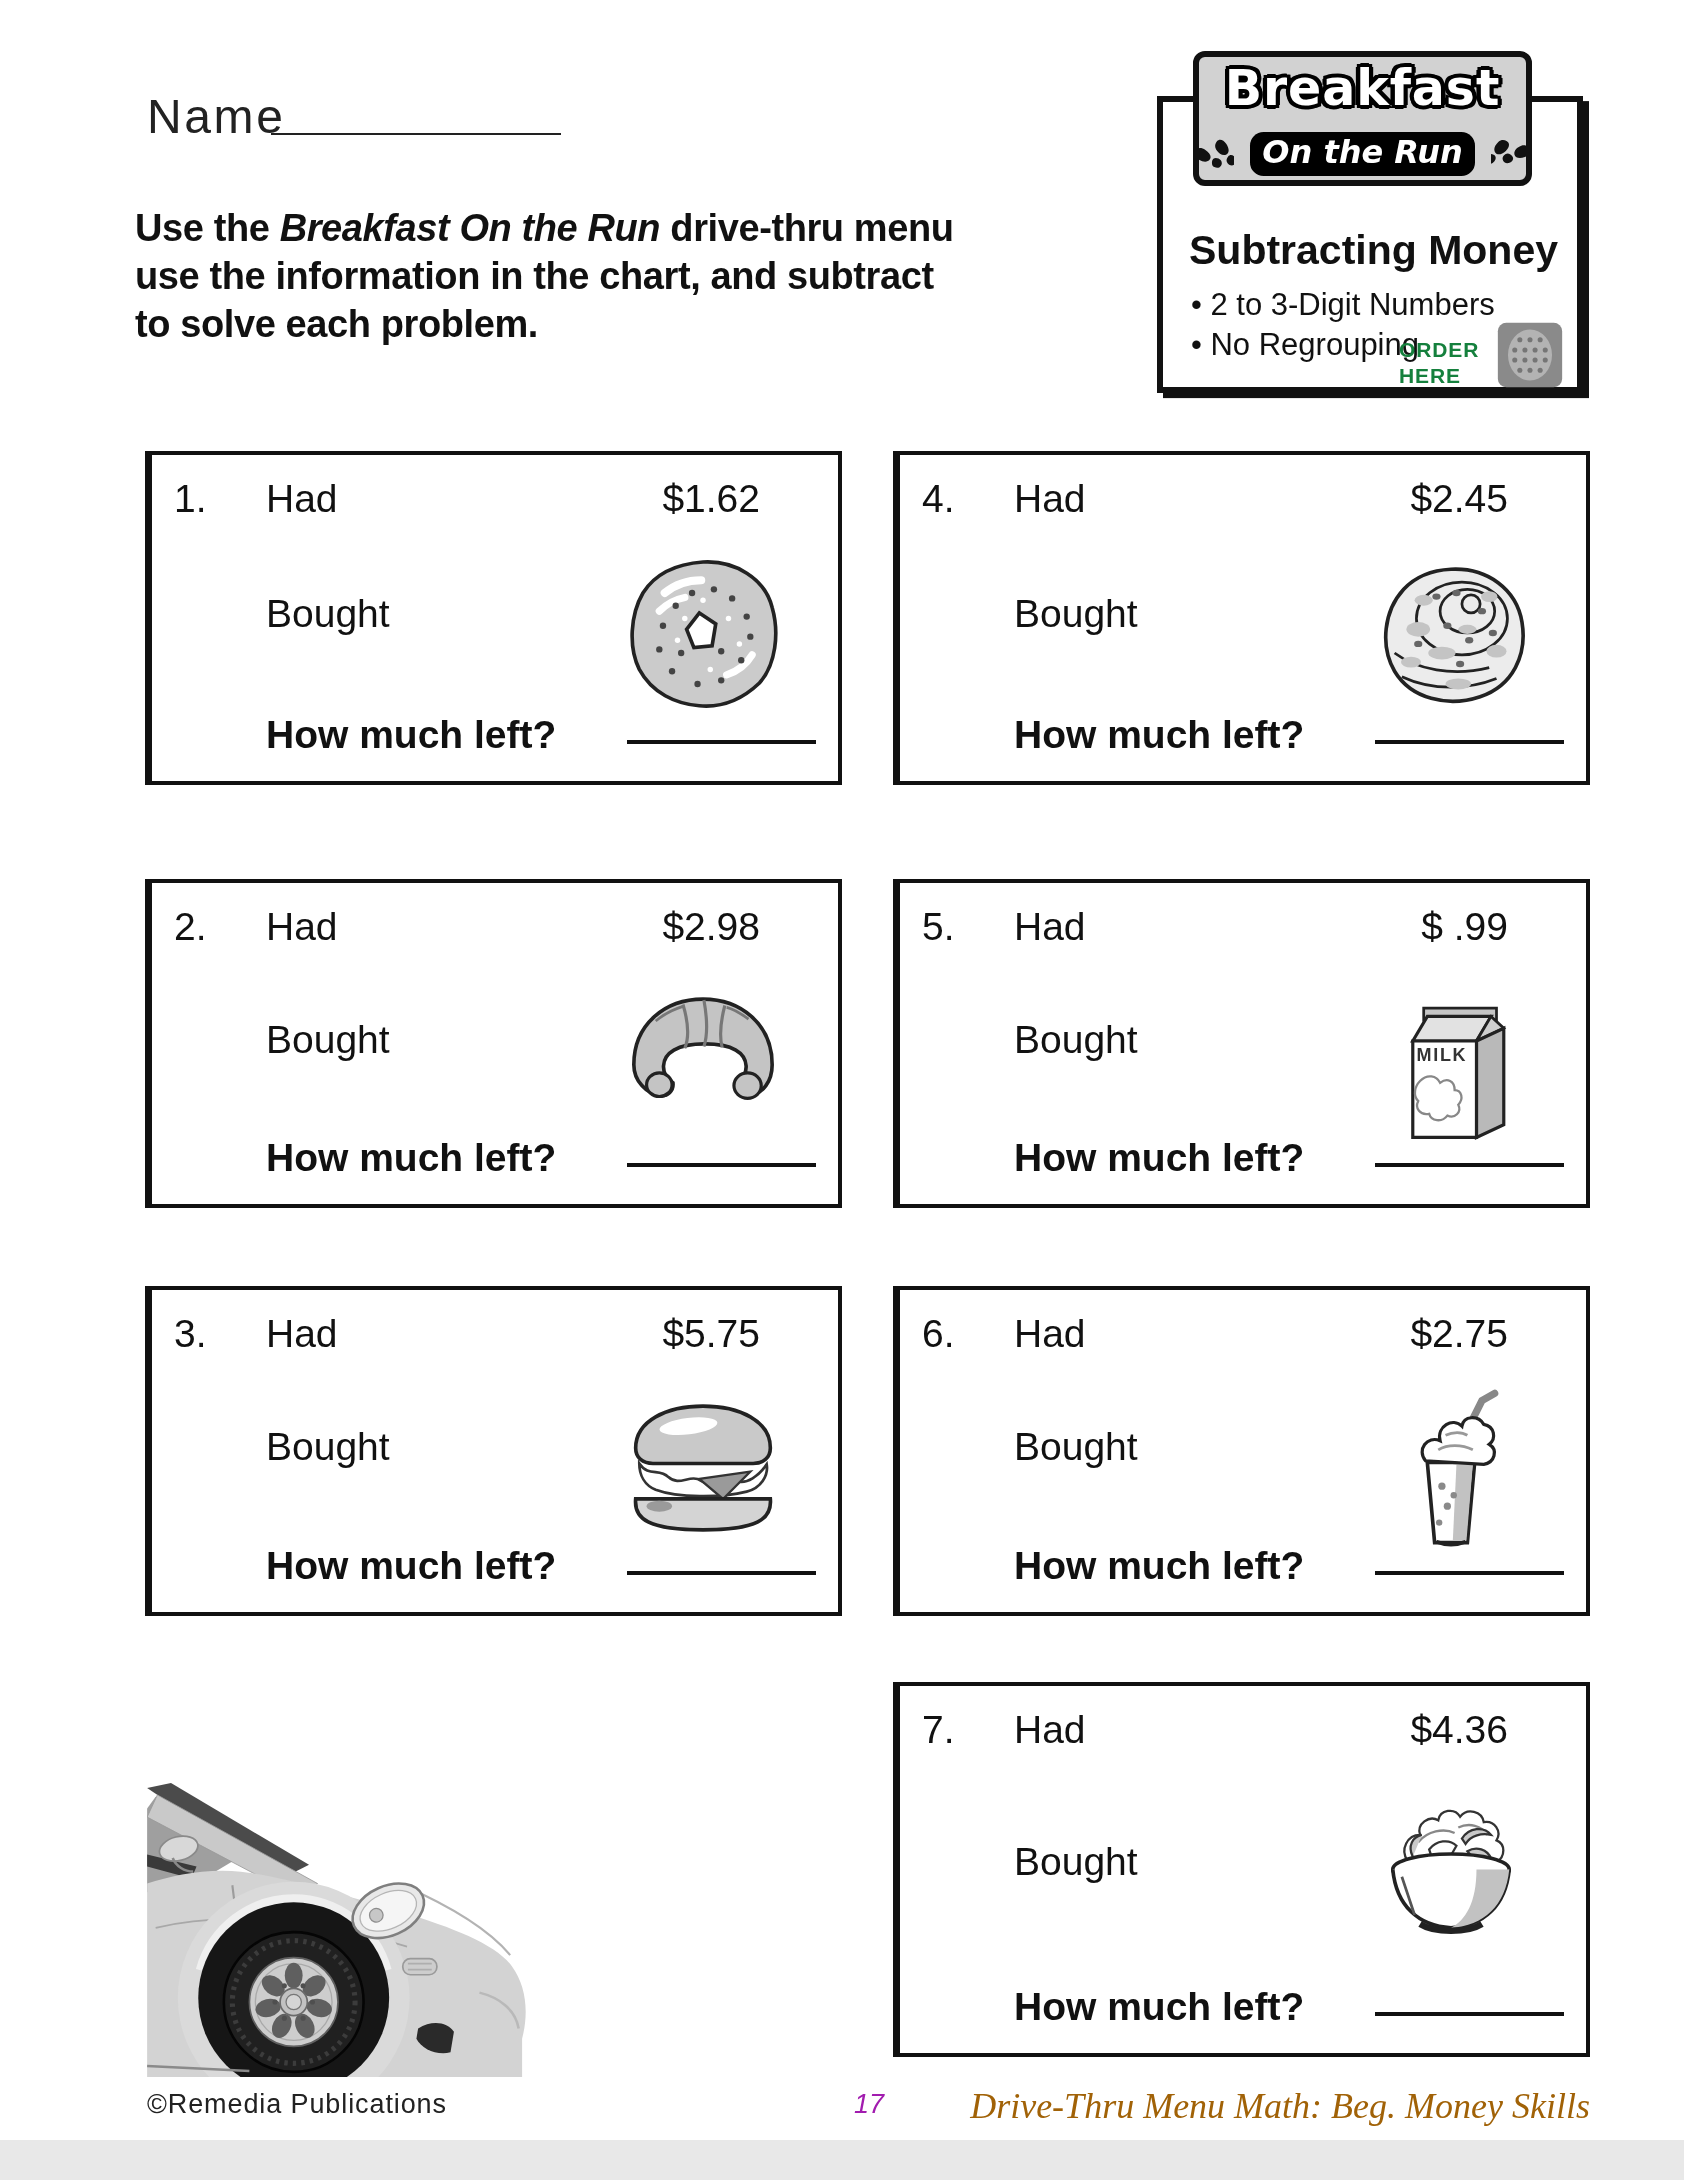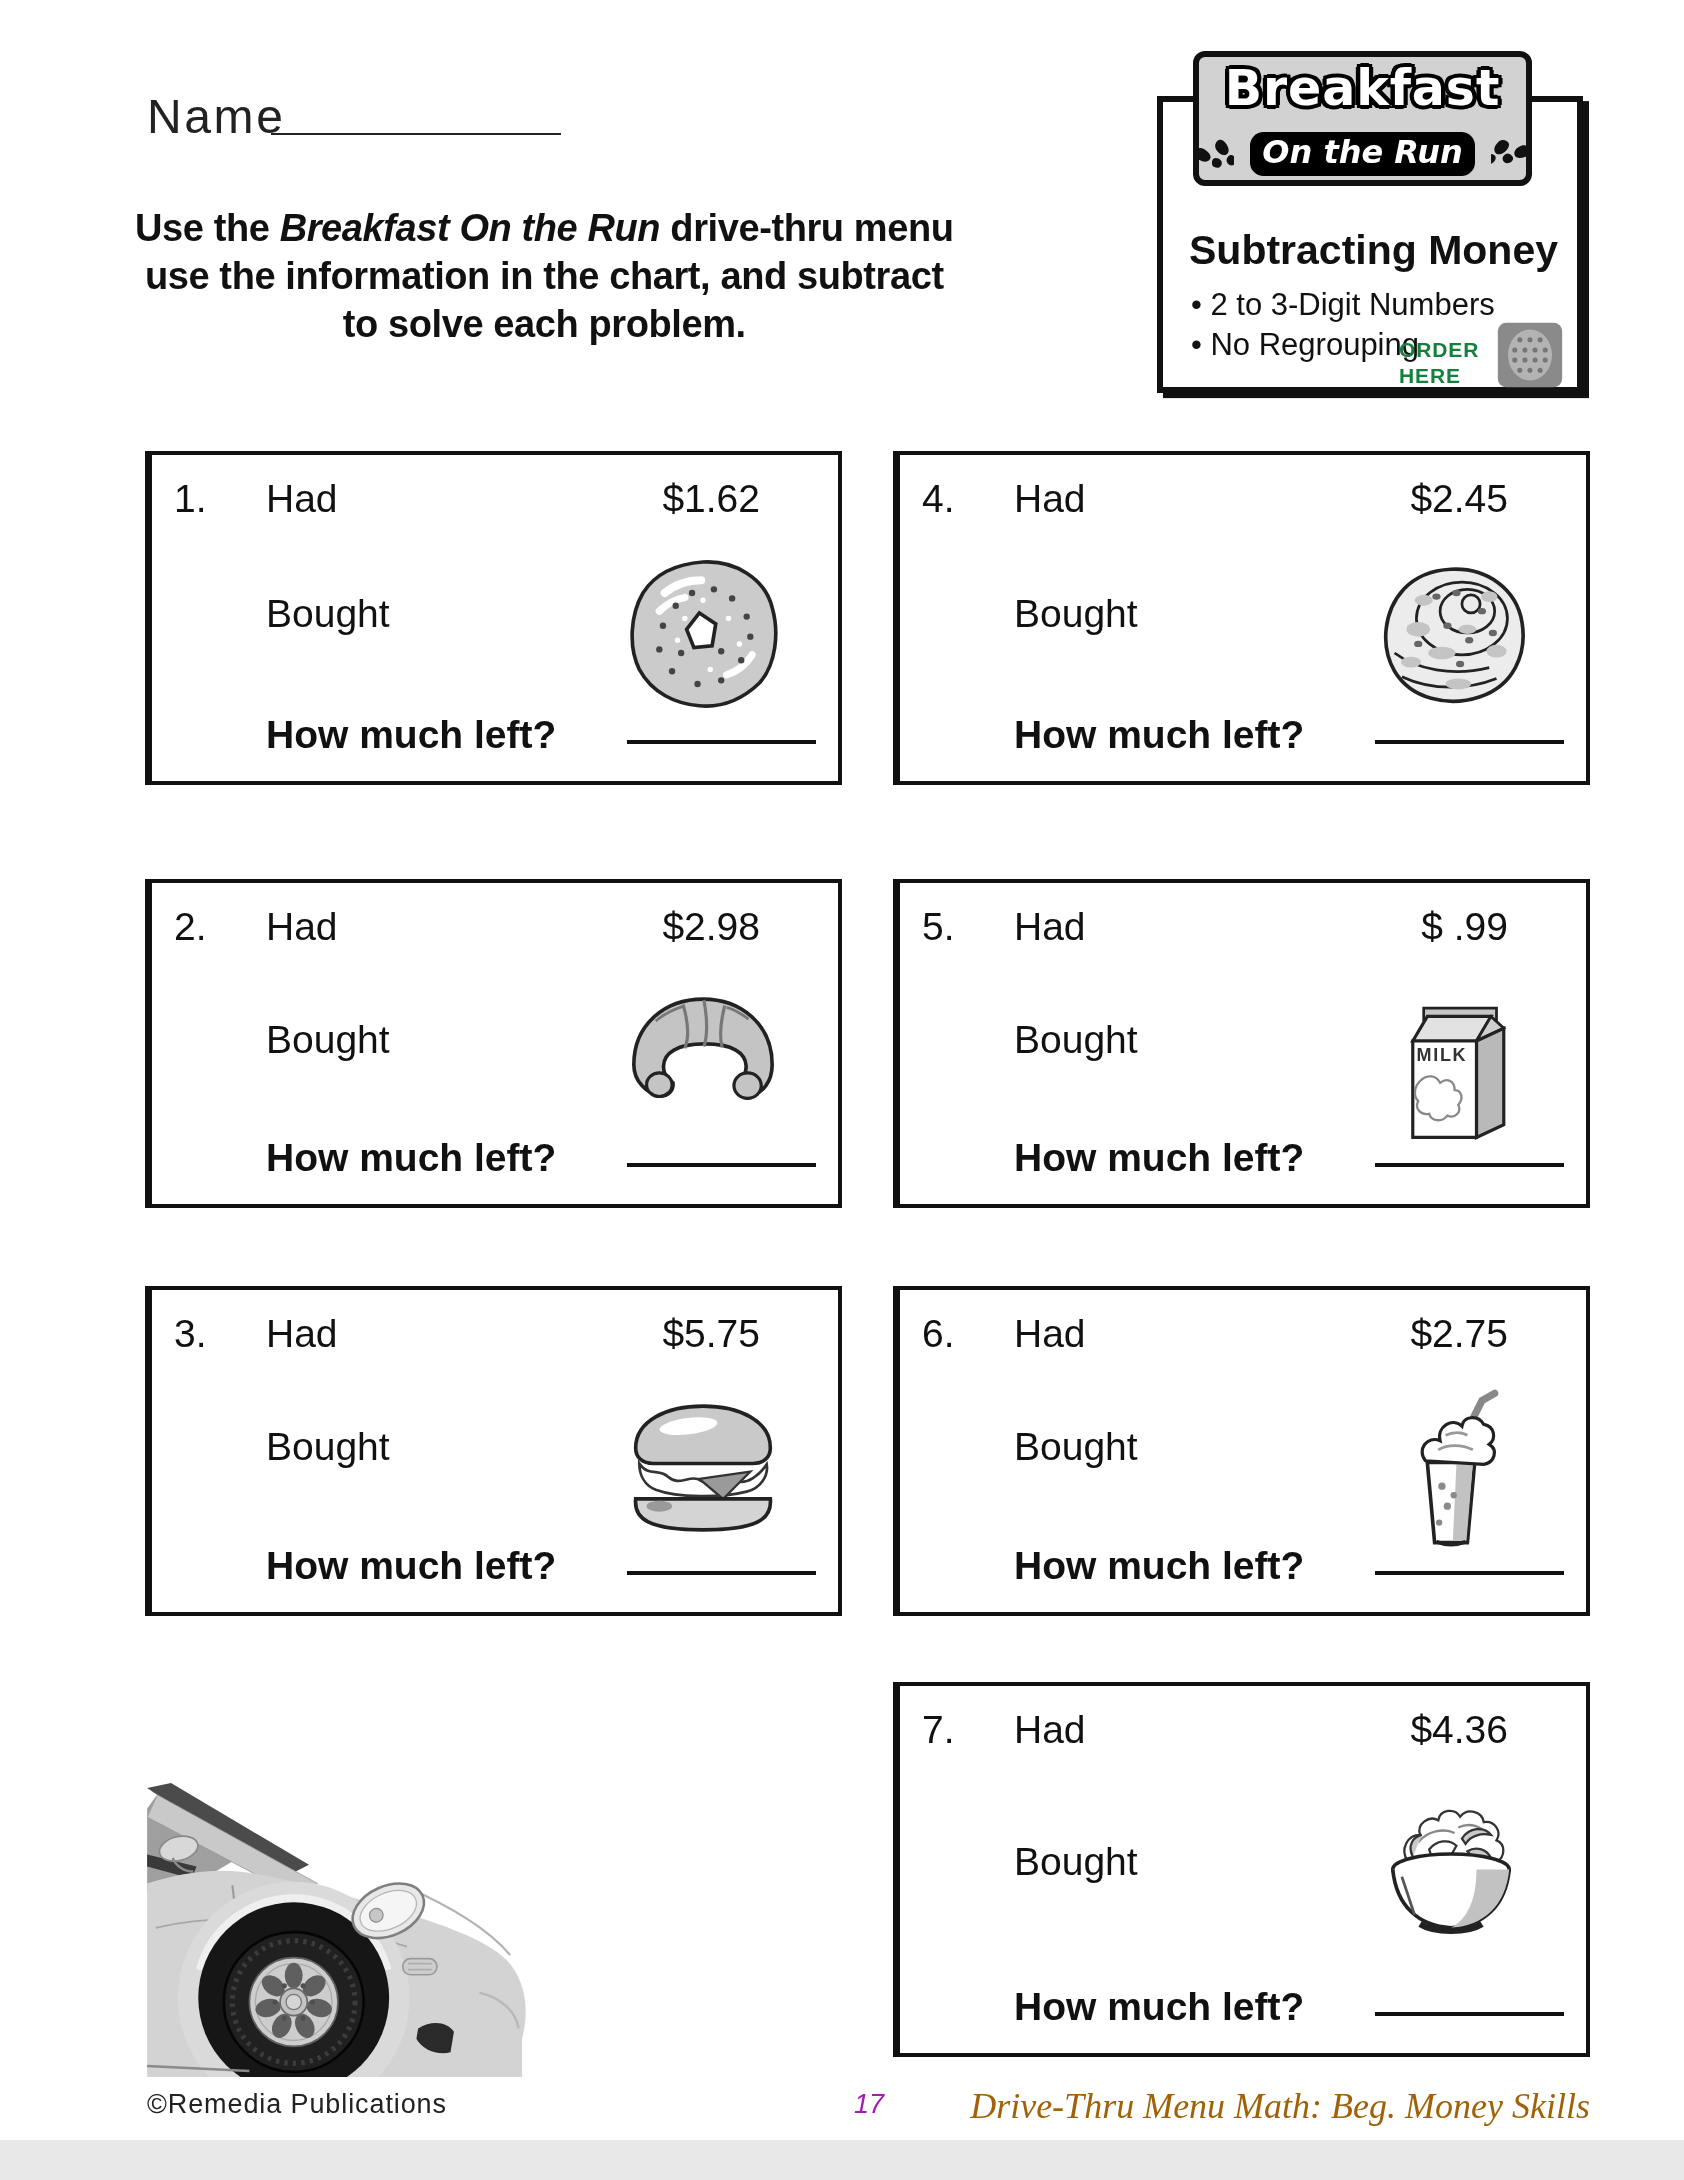--- a/index.html
+++ b/index.html
@@ -3,21 +3,21 @@
 <meta charset="utf-8">
 <style>
   html,body{margin:0;padding:0;background:#e8e8e8;}
   #canvas{position:relative;width:1685px;height:2140px;background:#ffffff;overflow:hidden;
           font-family:"Liberation Sans",sans-serif;color:#111;}
   
   .name-label{position:absolute;left:147px;top:89px;font-size:48px;font-weight:400;
               color:#222;letter-spacing:2.6px;}
   .name-line{position:absolute;left:271px;top:133px;width:290px;border-top:2.6px solid #222;}
   .instructions{position:absolute;left:135px;top:204px;font-size:38px;line-height:48px;
-                font-weight:bold;letter-spacing:-0.4px;text-align:center;}
+                font-weight:bold;letter-spacing:-0.4px;}
   .instructions .iline{white-space:nowrap;}
   .instructions em{font-style:italic;}
   
   .menu-box{position:absolute;left:1157px;top:96px;width:426px;height:297px;background:#fff;
             border:6.8px solid #111;box-sizing:border-box;box-shadow:6px 5.1px 0 #111;}
   .logo{position:absolute;left:1193px;top:51px;width:339px;height:135px;background:#d2d2d2;
         border:6px solid #111;border-radius:12px;box-sizing:border-box;z-index:3;text-align:center;}
   .logo-line1{margin-top:3.4px;font-family:"DejaVu Sans",sans-serif;font-size:49px;font-weight:bold;
               color:#fff;letter-spacing:0.9px;
               text-shadow:-3.4px -3.4px 0 #000,3.4px -3.4px 0 #000,-3.4px 3.4px 0 #000,3.4px 3.4px 0 #000,

